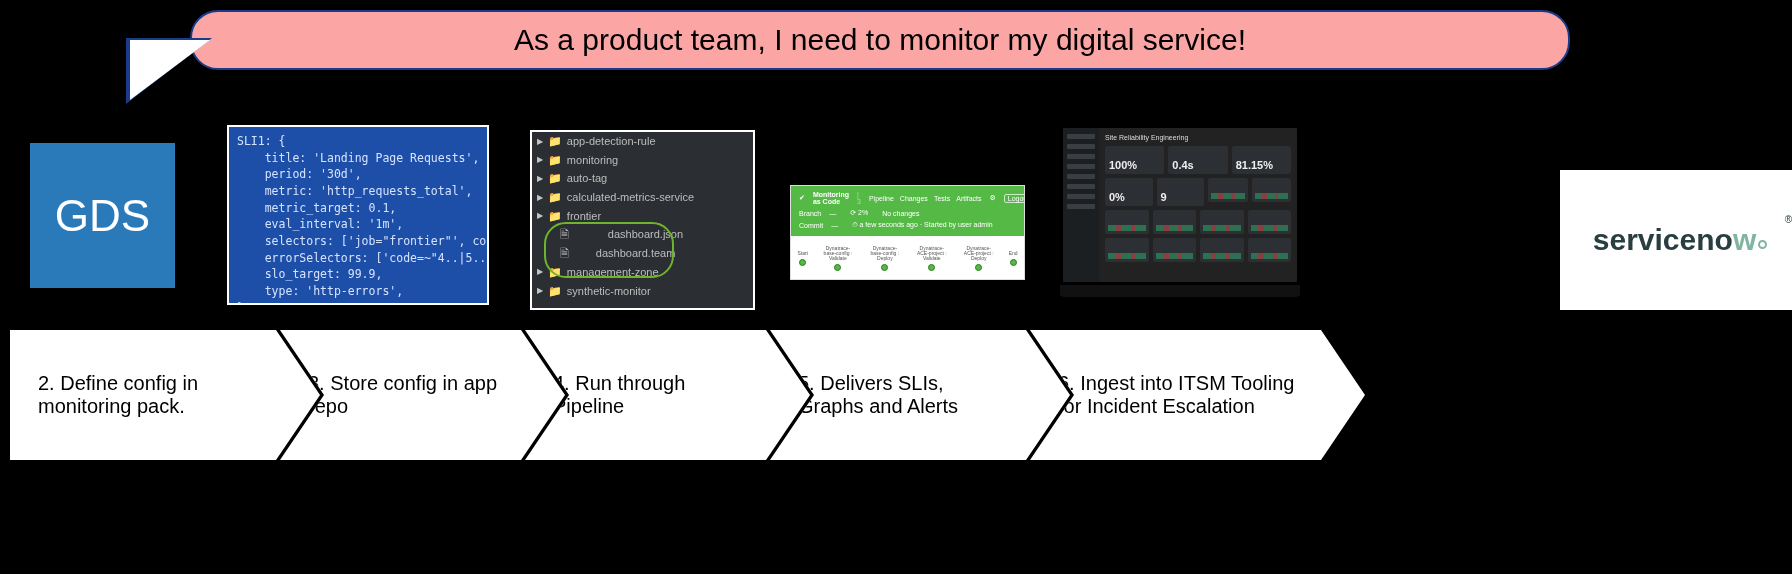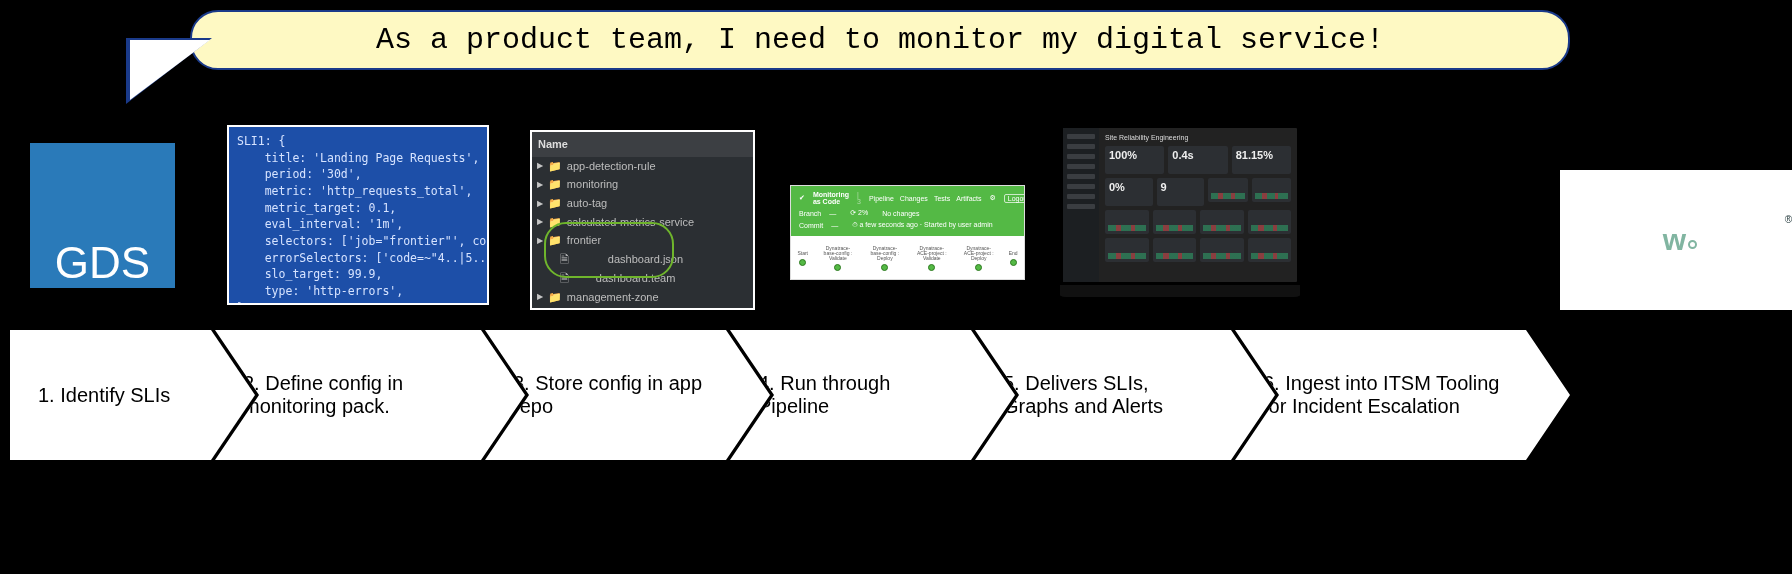--- a/index.html
+++ b/index.html
@@ -12,29 +12,28 @@
     overflow: hidden;
   }
 
   
   .bubble {
     position: absolute;
     left: 190px;
     top: 10px;
     width: 1380px;
     height: 60px;
-    background: #fef9c3;
+    background: #fca5a5;
     border: 2px solid #1a3a8a;
     border-radius: 28px;
     display: flex;
     align-items: center;
     justify-content: center;
     font-size: 30px;
     color: #000;
-    font-family: Liberation Mono, monospace;
   }
   .bubble-tail {
     position: absolute;
     left: 130px;
     top: 40px;
     width: 0; height: 0;
     border-left: 0px solid transparent;
     border-right: 80px solid transparent;
     border-top: 60px solid #fff;
     z-index: 3;
@@ -63,21 +62,21 @@
   .img-box {
     position: absolute;
     overflow: hidden;
   }
 
   
   .gds {
     left: 30px; top: 18px;
     width: 145px; height: 145px;
     background: #2a7ab9;
-    display: flex; align-items: flex-end; justify-content: center;
+    display: flex; align-items: center; justify-content: center;
     font-size: 44px; color: #fff; font-weight: 400;
   }
 
   
   .code {
     left: 227px; top: 0;
     width: 262px; height: 180px;
     background: #1d4fa8;
     border: 2px solid #fff;
     color: #d6e3ff;
@@ -159,21 +158,21 @@
     grid-template-columns: 36px 1fr;
   }
   .dash-side {
     background: #1c1f22;
     display:flex; flex-direction:column; gap:5px; padding:6px 4px;
   }
   .dash-side-item { height:5px; background:#3a3d41; border-radius:1px; }
   .dash-main { padding: 6px; color:#ddd; }
   .dash-title { font-size:7px; margin-bottom:5px; }
   .dash-row { display:flex; gap:4px; margin-bottom:4px; }
-  .kpi { flex:1; background:#2c2f33; border-radius:2px; height:28px; padding:3px 4px; font-size:7px; color:#efefef; display:flex; flex-direction:column; justify-content:flex-start;}
+  .kpi { flex:1; background:#2c2f33; border-radius:2px; height:28px; padding:3px 4px; font-size:7px; color:#efefef; display:flex; flex-direction:column; justify-content:flex-end;}
   .kpi .v { font-size:11px; font-weight:bold; }
   .tile { flex:1; background:#2c2f33; border-radius:2px; height:24px; position:relative; overflow:hidden; }
   .tile::after { content:''; position:absolute; bottom:3px; left:3px; right:3px; height:6px;
     background: linear-gradient(90deg,#2fa56b 0 20%,#d74a4a 20% 35%,#2fa56b 35% 60%,#d74a4a 60% 70%,#2fa56b 70% 100%); opacity:.55; }
   .dash-base { height:12px; background:#111; border-radius: 0 0 14px 14px; margin: 0 -6px; }
 
   
   .snow {
     left: 1335px; top: 20px;
     width: 240px; height: 140px;
@@ -243,21 +242,20 @@
     metric: 'http_requests_total',
     metric_target: 0.1,
     eval_interval: '1m',
     selectors: ['job="frontier"', config.
     errorSelectors: ['code=~"4..|5.."'],
     slo_target: 99.9,
     type: 'http-errors',
 },</div>
 
   <div class="img-box tree">
-    <div class="tree-header">Name</div>
     <div id="tree-body">
         <div class="tree-row">
           <span class="tri">▶</span>
           <span class="folder">📁</span>
           <span style="">app-detection-rule</span>
         </div>
         <div class="tree-row">
           <span class="tri">▶</span>
           <span class="folder">📁</span>
           <span style="">monitoring</span>
@@ -401,31 +399,29 @@
             <div class="tile"></div>
             <div class="tile"></div>
             <div class="tile"></div>
           </div>
       </div>
     </div>
     <div class="dash-base"></div>
   </div>
 
   <div class="img-box snow">
+    <span>serviceno</span>
       <span class="ow">w</span>
       <span class="dot-accent"></span>
     <sup>®</sup>
   </div>
 
 </div>
 
 <div class="arrows" id="arrows">
-    <div class="chev" style="width: 245px;">
-      <div class="label">1. Identify SLIs</div>
-    </div>
     <div class="chev" style="width: 310px;">
       <div class="label">2. Define config in monitoring pack.</div>
     </div>
     <div class="chev" style="width: 285px;">
       <div class="label">3. Store config in app repo</div>
     </div>
     <div class="chev" style="width: 285px;">
       <div class="label">4. Run through Pipeline</div>
     </div>
     <div class="chev" style="width: 300px;">

